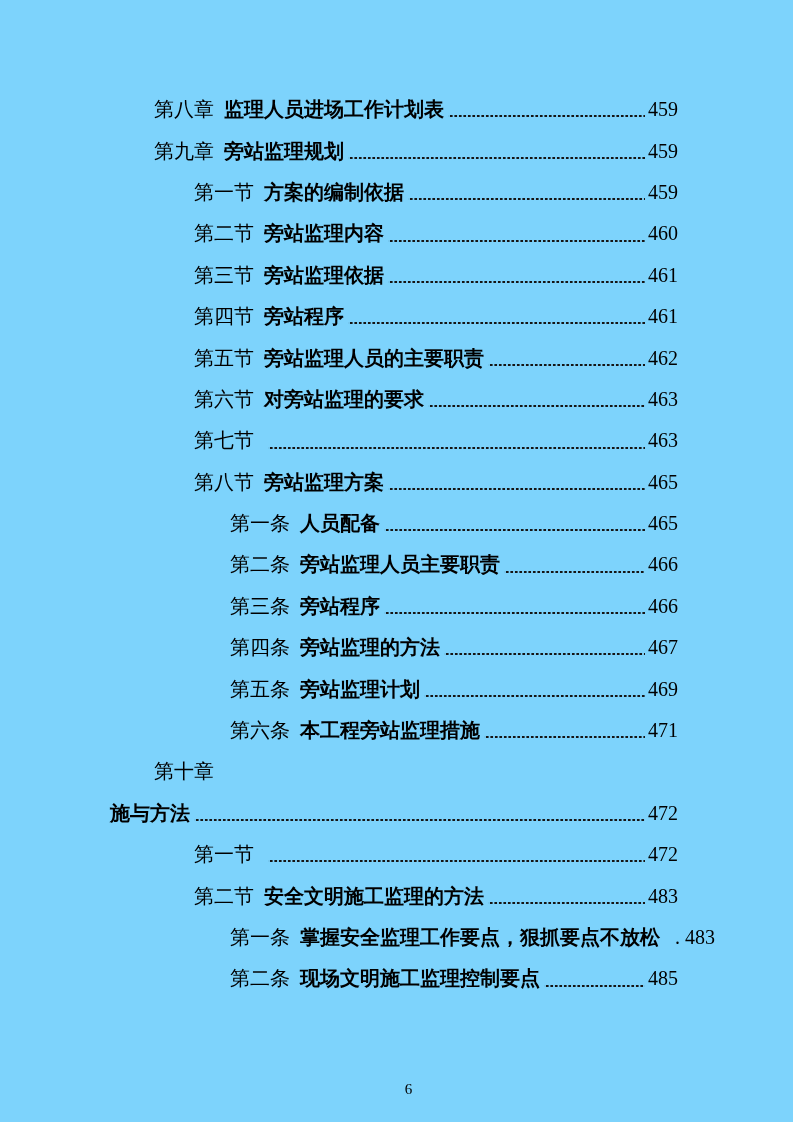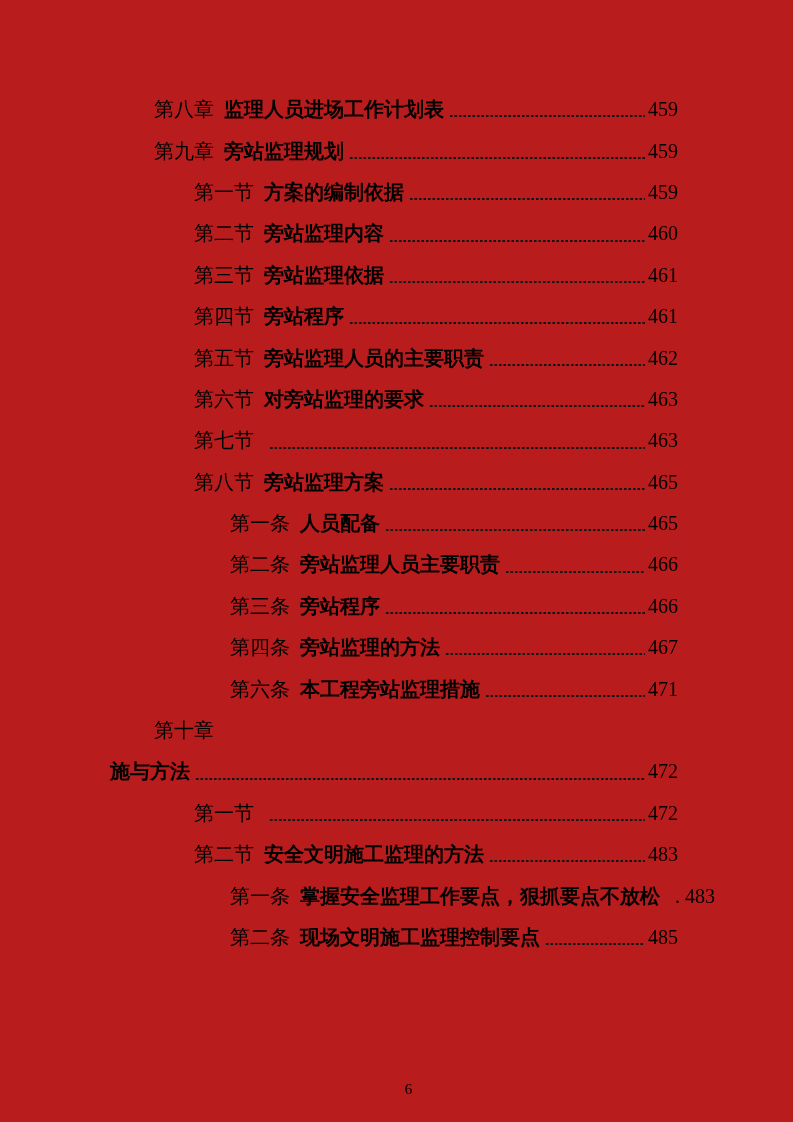--- a/index.html
+++ b/index.html
@@ -4,21 +4,21 @@
 <style>
   html, body {
     margin: 0;
     padding: 0;
     background: #888;
   }
   .page {
     position: relative;
     width: 793px;
     height: 1122px;
-    background: #b91c1c;
+    background: #7dd3fc;
     overflow: hidden;
     font-family: "Liberation Serif", "DejaVu Serif", serif;
     color: #000000;
   }
   .toc {
     position: absolute;
     left: 110px;
     top: 89px;
     width: 568px;
   }
@@ -81,20 +81,21 @@
       <div class="row lv2"><span class="prefix">第三节</span><span class="title">旁站监理依据</span><div class="leader dots"></div><span class="pagenum">461</span></div>
       <div class="row lv2"><span class="prefix">第四节</span><span class="title">旁站程序</span><div class="leader dots"></div><span class="pagenum">461</span></div>
       <div class="row lv2"><span class="prefix">第五节</span><span class="title">旁站监理人员的主要职责</span><div class="leader dots"></div><span class="pagenum">462</span></div>
       <div class="row lv2"><span class="prefix">第六节</span><span class="title">对旁站监理的要求</span><div class="leader dots"></div><span class="pagenum">463</span></div>
       <div class="row lv2"><span class="prefix">第七节</span><div class="leader dots"></div><span class="pagenum">463</span></div>
       <div class="row lv2"><span class="prefix">第八节</span><span class="title">旁站监理方案</span><div class="leader dots"></div><span class="pagenum">465</span></div>
       <div class="row lv3"><span class="prefix">第一条</span><span class="title">人员配备</span><div class="leader dots"></div><span class="pagenum">465</span></div>
       <div class="row lv3"><span class="prefix">第二条</span><span class="title">旁站监理人员主要职责</span><div class="leader dots"></div><span class="pagenum">466</span></div>
       <div class="row lv3"><span class="prefix">第三条</span><span class="title">旁站程序</span><div class="leader dots"></div><span class="pagenum">466</span></div>
       <div class="row lv3"><span class="prefix">第四条</span><span class="title">旁站监理的方法</span><div class="leader dots"></div><span class="pagenum">467</span></div>
+      <div class="row lv3"><span class="prefix">第五条</span><span class="title">旁站监理计划</span><div class="leader dots"></div><span class="pagenum">469</span></div>
       <div class="row lv3"><span class="prefix">第六条</span><span class="title">本工程旁站监理措施</span><div class="leader dots"></div><span class="pagenum">471</span></div>
       <div class="row lv1"><span class="prefix">第十章</span></div>
       <div class="row lv0"><span class="title">施与方法</span><div class="leader dots"></div><span class="pagenum">472</span></div>
       <div class="row lv2"><span class="prefix">第一节</span><div class="leader dots"></div><span class="pagenum">472</span></div>
       <div class="row lv2"><span class="prefix">第二节</span><span class="title">安全文明施工监理的方法</span><div class="leader dots"></div><span class="pagenum">483</span></div>
       <div class="row lv3"><span class="prefix">第一条</span><span class="title">掌握安全监理工作要点，狠抓要点不放松</span><div class="leader"></div><span class="dotsep">.</span><span class="pagenum">483</span></div>
       <div class="row lv3"><span class="prefix">第二条</span><span class="title">现场文明施工监理控制要点</span><div class="leader dots"></div><span class="pagenum">485</span></div>
     </div>
   <div class="footer">6</div>
 </div>

